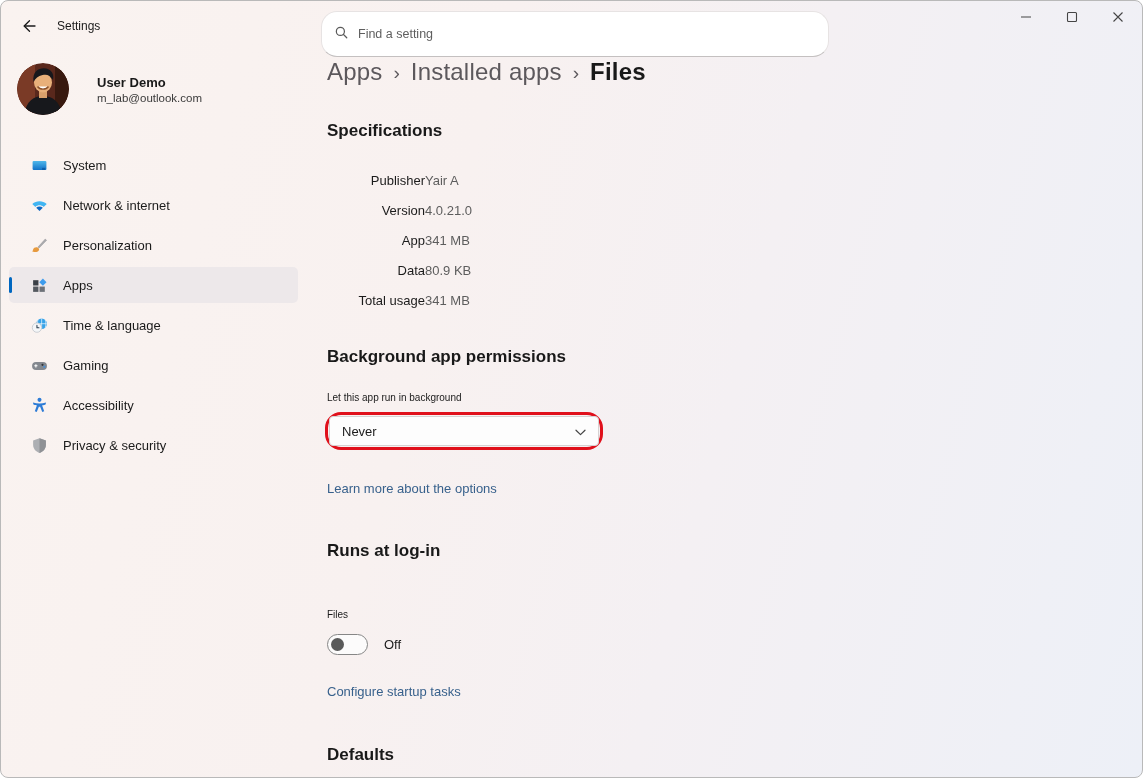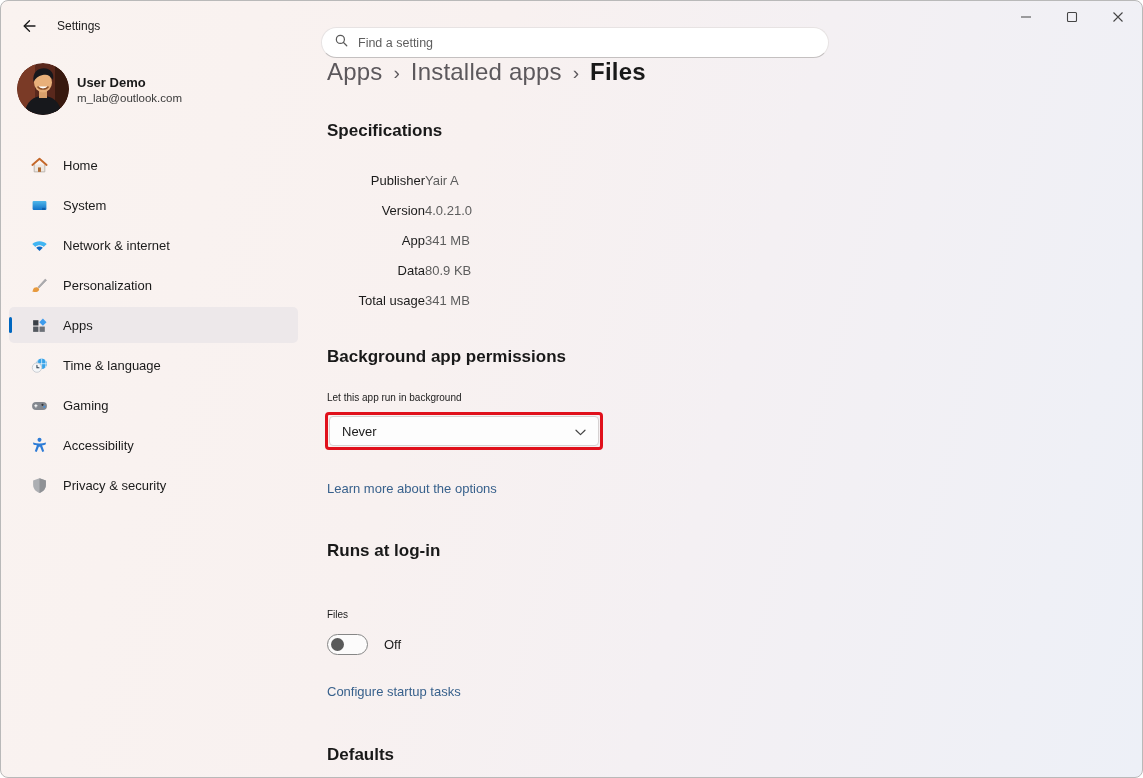--- a/index.html
+++ b/index.html
@@ -16,59 +16,59 @@
   .back-btn{ position:absolute; left:13px; top:11px; width:30px; height:30px;
     border:none; background:transparent; border-radius:4px; cursor:pointer;
     display:flex; align-items:center; justify-content:center; }
   .app-title{ position:absolute; left:56px; top:18px; font-size:12px; color:#1b1b1b; }
   .win-controls{ position:absolute; top:1px; right:1px; display:flex; }
   .win-btn{ width:46px; height:33px; border:none; background:transparent; cursor:pointer;
     display:flex; align-items:center; justify-content:center; }
 
   
   .sidebar{ position:absolute; left:0; top:0; width:310px; height:100%; }
-  .profile{ position:absolute; left:16px; top:62px; display:flex; align-items:center; gap:8px; }
+  .profile{ position:absolute; left:16px; top:62px; display:flex; align-items:center; gap:28px; }
   .avatar{ width:52px; height:52px; border-radius:50%; overflow:hidden; flex:0 0 auto; }
   .profile-name{ font-size:13px; font-weight:700; color:#191919; }
   .profile-email{ font-size:11.5px; color:#3a3a3a; margin-top:2px; }
 
   .nav{ position:absolute; left:8px; right:13px; top:146px; }
   .nav-item{ position:relative; height:36px; margin-bottom:4px; border-radius:5px;
     display:flex; align-items:center; padding-left:22px; gap:15px; cursor:pointer; }
   .nav-item.selected{ background:rgba(120,110,115,0.10); background-color:#ede8ea; }
   .nav-item.selected .accent-bar{ position:absolute; left:0; top:10px; width:3px; height:16px;
     border-radius:2px; background:#0067c0; }
   .nav-icon{ width:17px; height:17px; display:flex; align-items:center; justify-content:center; }
   .nav-label{ font-size:13px; color:#1b1b1b; }
 
   
   .main{ position:absolute; left:310px; top:0; right:0; bottom:0; }
-  .search-box{ position:absolute; left:10px; top:10px; width:508px; height:31px;
+  .search-box{ position:absolute; left:10px; top:10px; width:508px; height:46px;
     background:#ffffff; border:1px solid #e7e3e3; border-bottom-color:#c4c0c0;
-    border-radius:16px; display:flex; align-items:center; padding:0 12px; gap:9px;margin-top:16px; }
+    border-radius:16px; display:flex; align-items:center; padding:0 12px; gap:9px; }
   .search-box input{ border:none; outline:none; background:transparent; flex:1;
     font-family:inherit; font-size:12.5px; color:#1b1b1b; }
   .search-box input::placeholder{ color:#5e5e5e; }
 
   .breadcrumb{ position:absolute; left:16px; top:57px; display:flex; align-items:baseline; gap:11px; }
   .crumb{ font-size:24px; color:#5c585c; cursor:pointer; letter-spacing:0.2px; }
   .crumb.current{ color:#191919; font-weight:700; cursor:default; }
   .crumb-sep{ font-size:19px; color:#5c585c; transform:translateY(-1px); }
 
   .section-title{ position:absolute; left:16px; font-size:17px; font-weight:700; color:#191919; }
 
   .spec-rows{ position:absolute; left:16px; top:164px; }
   .spec-row{ height:30px; display:flex; align-items:center; font-size:13px; }
   .spec-label{ width:98px; color:#1b1b1b;text-align:right; }
   .spec-value{ color:#5d5d5d; }
 
   .field-label{ position:absolute; left:16px; font-size:10px; color:#1b1b1b; }
 
   .dropdown-annotation{ position:absolute; left:14px; top:411px; width:278px; height:38px;
-    border:3px solid #e0101b; border-radius:4px; background:transparent; padding:1px; }
+    border:3px solid #e0101b; border-radius:16px; background:transparent; padding:1px; }
   .dropdown{ width:100%; height:100%; background:#fdfdfd; border:1px solid #d6d2d2;
     border-radius:4px; display:flex; align-items:center; justify-content:space-between;
     padding:0 12px; cursor:pointer; }
   .dropdown-value{ font-size:13px; color:#1b1b1b; }
 
   .link{ position:absolute; left:16px; font-size:13px; color:#38618c; cursor:pointer; }
 
   .section-desc{ position:absolute; left:16px; font-size:13px; color:#3c3c3c; }
 
   .toggle-row{ position:absolute; left:16px; top:633px; display:flex; align-items:center; gap:16px; }
@@ -133,30 +133,20 @@
         </svg>
       </span>
       <div>
         <div class="profile-name">User Demo</div>
         <div class="profile-email">m_lab@outlook.com</div>
       </div>
     </div>
 
     <nav class="nav">
 
-      <div class="nav-item">
-        <span class="nav-icon">
-          <svg width="17" height="17" viewBox="0 0 16 16">
-              <path d="M3 7 V14 H13 V7" fill="#eee8e2" stroke="#b5aea6" stroke-width="0.8"></path>
-              <rect x="6.6" y="9.8" width="2.8" height="4.2" fill="#b06a31"></rect>
-              <path d="M1.3 7.5 L8 1.6 L14.7 7.5" fill="none" stroke="#c4682a" stroke-width="1.8" stroke-linecap="round" stroke-linejoin="round"></path>
-            </svg>
-        </span>
-        <span class="nav-label">Home</span>
-      </div>
 
       <div class="nav-item">
         <span class="nav-icon">
           <svg width="17" height="17" viewBox="0 0 16 16">
               <defs>
                 <linearGradient id="sg1" x1="0" y1="0" x2="0" y2="1">
                   <stop offset="0" stop-color="#4fb7ea"></stop>
                   <stop offset="1" stop-color="#1272c8"></stop>
                 </linearGradient>
               </defs>

